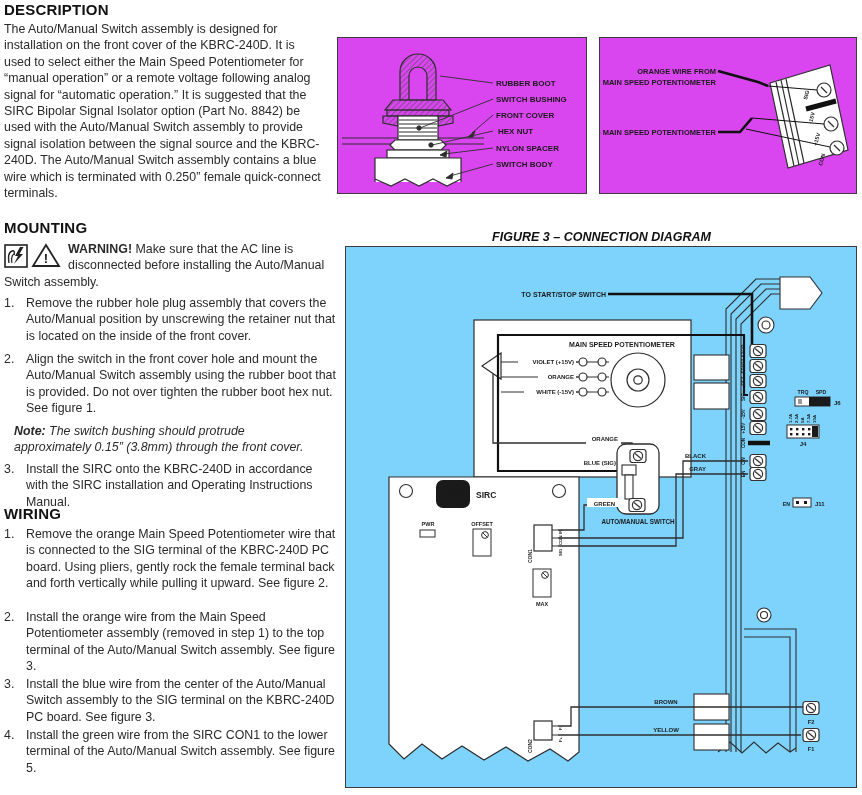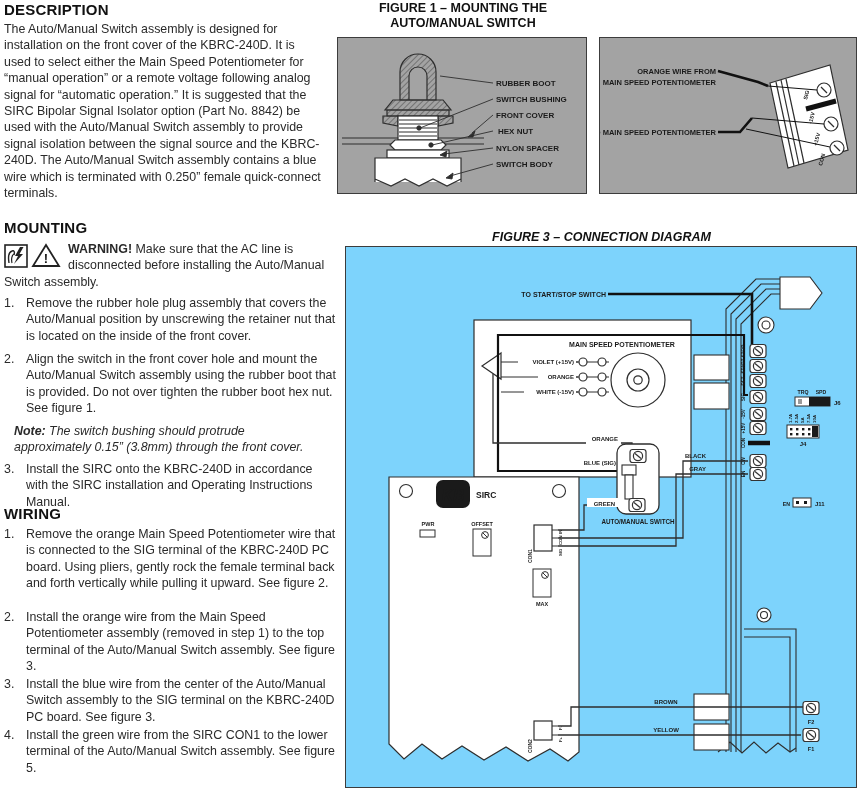--- a/index.html
+++ b/index.html
@@ -7,21 +7,21 @@
         font-family:"Liberation Sans",sans-serif;color:#2a2a2a;}
   .abs{position:absolute;}
   h2.sec{font-size:15px;font-weight:bold;color:#111;margin:0;letter-spacing:.2px;}
   .body-text{font-size:12.4px;line-height:16.4px;}
   .step{display:flex;font-size:12.4px;line-height:16.4px;}
   .step .num{width:22px;flex:0 0 22px;}
   .step .txt{flex:1;}
   .note{font-size:12.4px;line-height:16.4px;font-style:italic;}
   .note b{font-style:italic;}
   .fig-title{font-size:12.5px;font-weight:bold;color:#111;text-align:center;line-height:15px;}
-  .fig-box{background:#a3a3a3;border:1.6px solid #3c3c3c;}
+  .fig-box{background:#d946ef;border:1.6px solid #3c3c3c;}
   .fig-box.white{background:#7dd3fc;}
   svg text{font-family:"Liberation Sans",sans-serif;fill:#1a1a1a;}
   .warn-wrap{font-size:12.4px;line-height:16.4px;}
   .warn-icons{float:left;width:58px;height:26px;margin:2px 6px 0 0;}
 </style>
 </head>
 <body>
 
 <div class="page">
 
@@ -76,26 +76,20 @@
   </div>
   <div class="step abs" style="left:4px;top:676px;width:333px;">
     <div class="num">3.</div>
     <div class="txt">Install the blue wire from the center of the Auto/Manual Switch assembly to the SIG terminal on the KBRC-240D PC board.  See figure 3.</div>
   </div>
   <div class="step abs" style="left:4px;top:727px;width:333px;">
     <div class="num">4.</div>
     <div class="txt">Install the green wire from the SIRC CON1 to the lower terminal of the Auto/Manual Switch assembly. See figure 5.</div>
   </div>
 
-  <div class="abs" style="left:337px;top:1px;width:252px;">
-    <div class="fig-title">
-      <div>FIGURE 1 – MOUNTING THE</div>
-      <div>AUTO/MANUAL SWITCH</div>
-    </div>
-  </div>
   <div class="fig-box abs" style="left:337px;top:37px;width:248px;height:155px;">
     <svg width="248" height="155" viewBox="0 0 248 155">
       <defs>
         <pattern id="hatch" width="4" height="4" patternUnits="userSpaceOnUse" patternTransform="rotate(45)">
           <line x1="0" y1="0" x2="0" y2="4" stroke="#4a4a4a" stroke-width="1.1"></line>
         </pattern>
       </defs>
       <g stroke="#2e2e2e" stroke-width="1.2">
 
         <path d="M62,62 V34 A18,18 0 0 1 98,34 V62 Z M71,62 V38 A9,9 0 0 1 89,38 V62 Z" fill="url(#hatch)" fill-rule="evenodd"></path>

